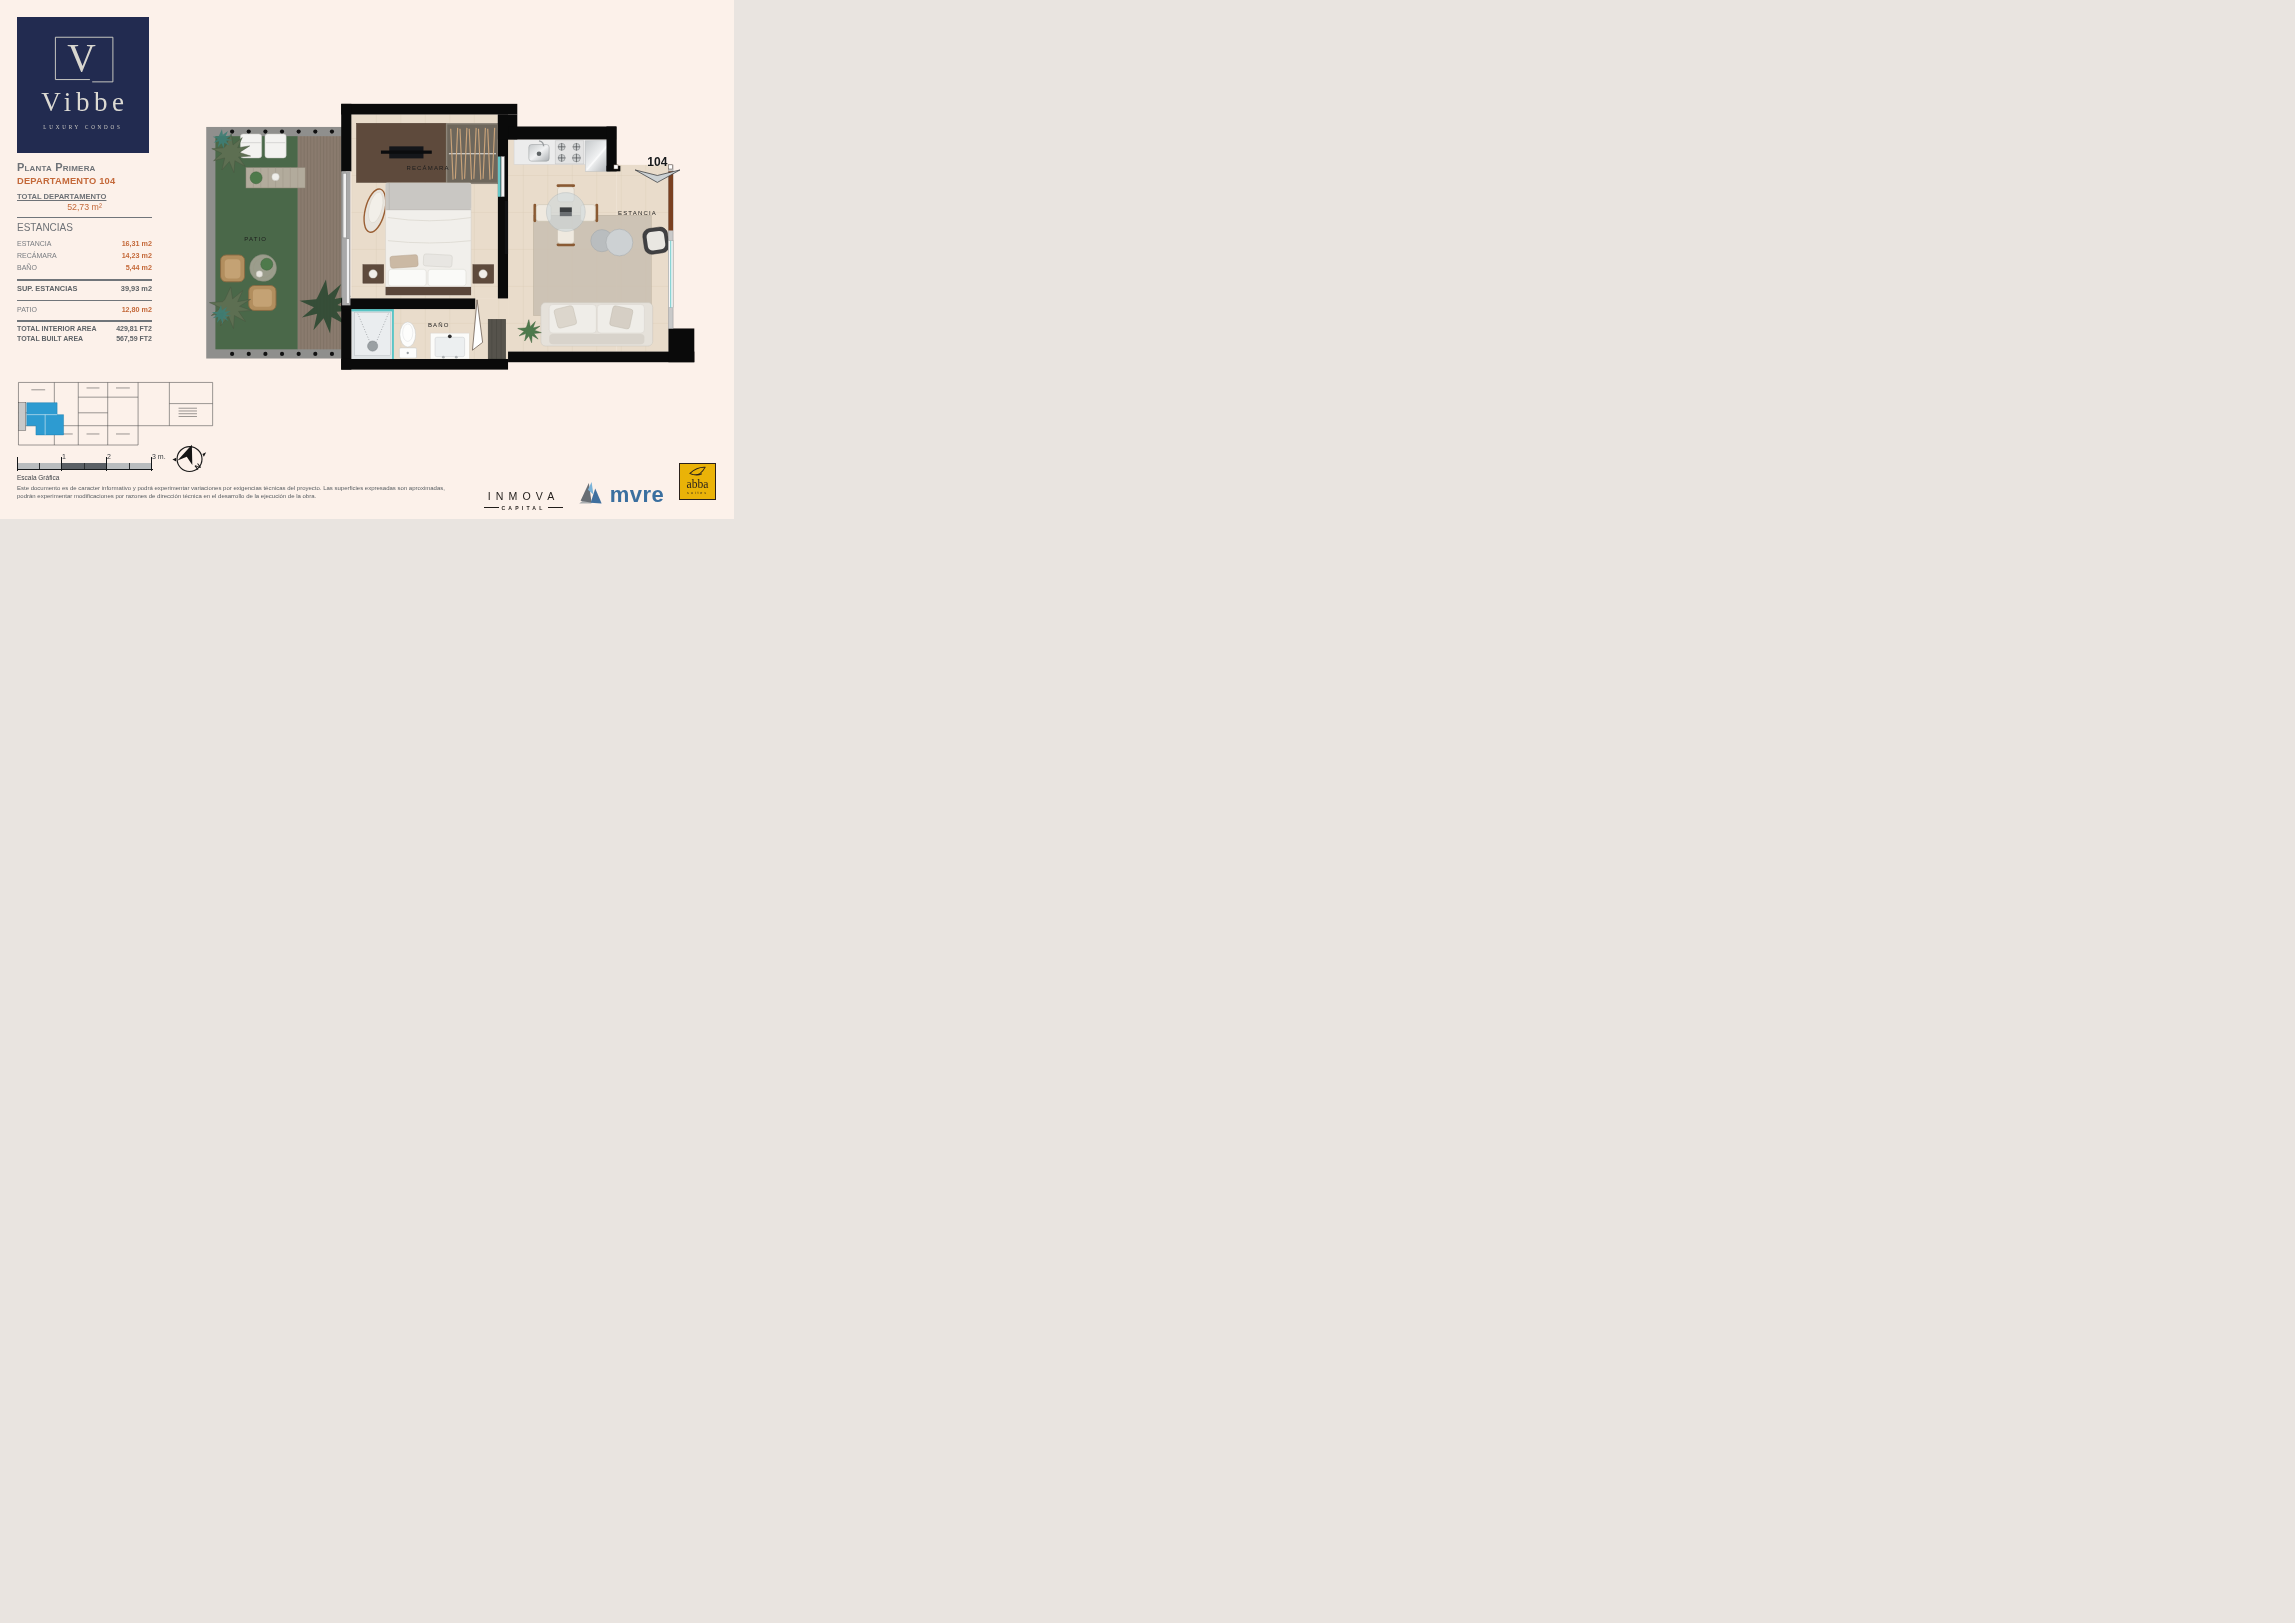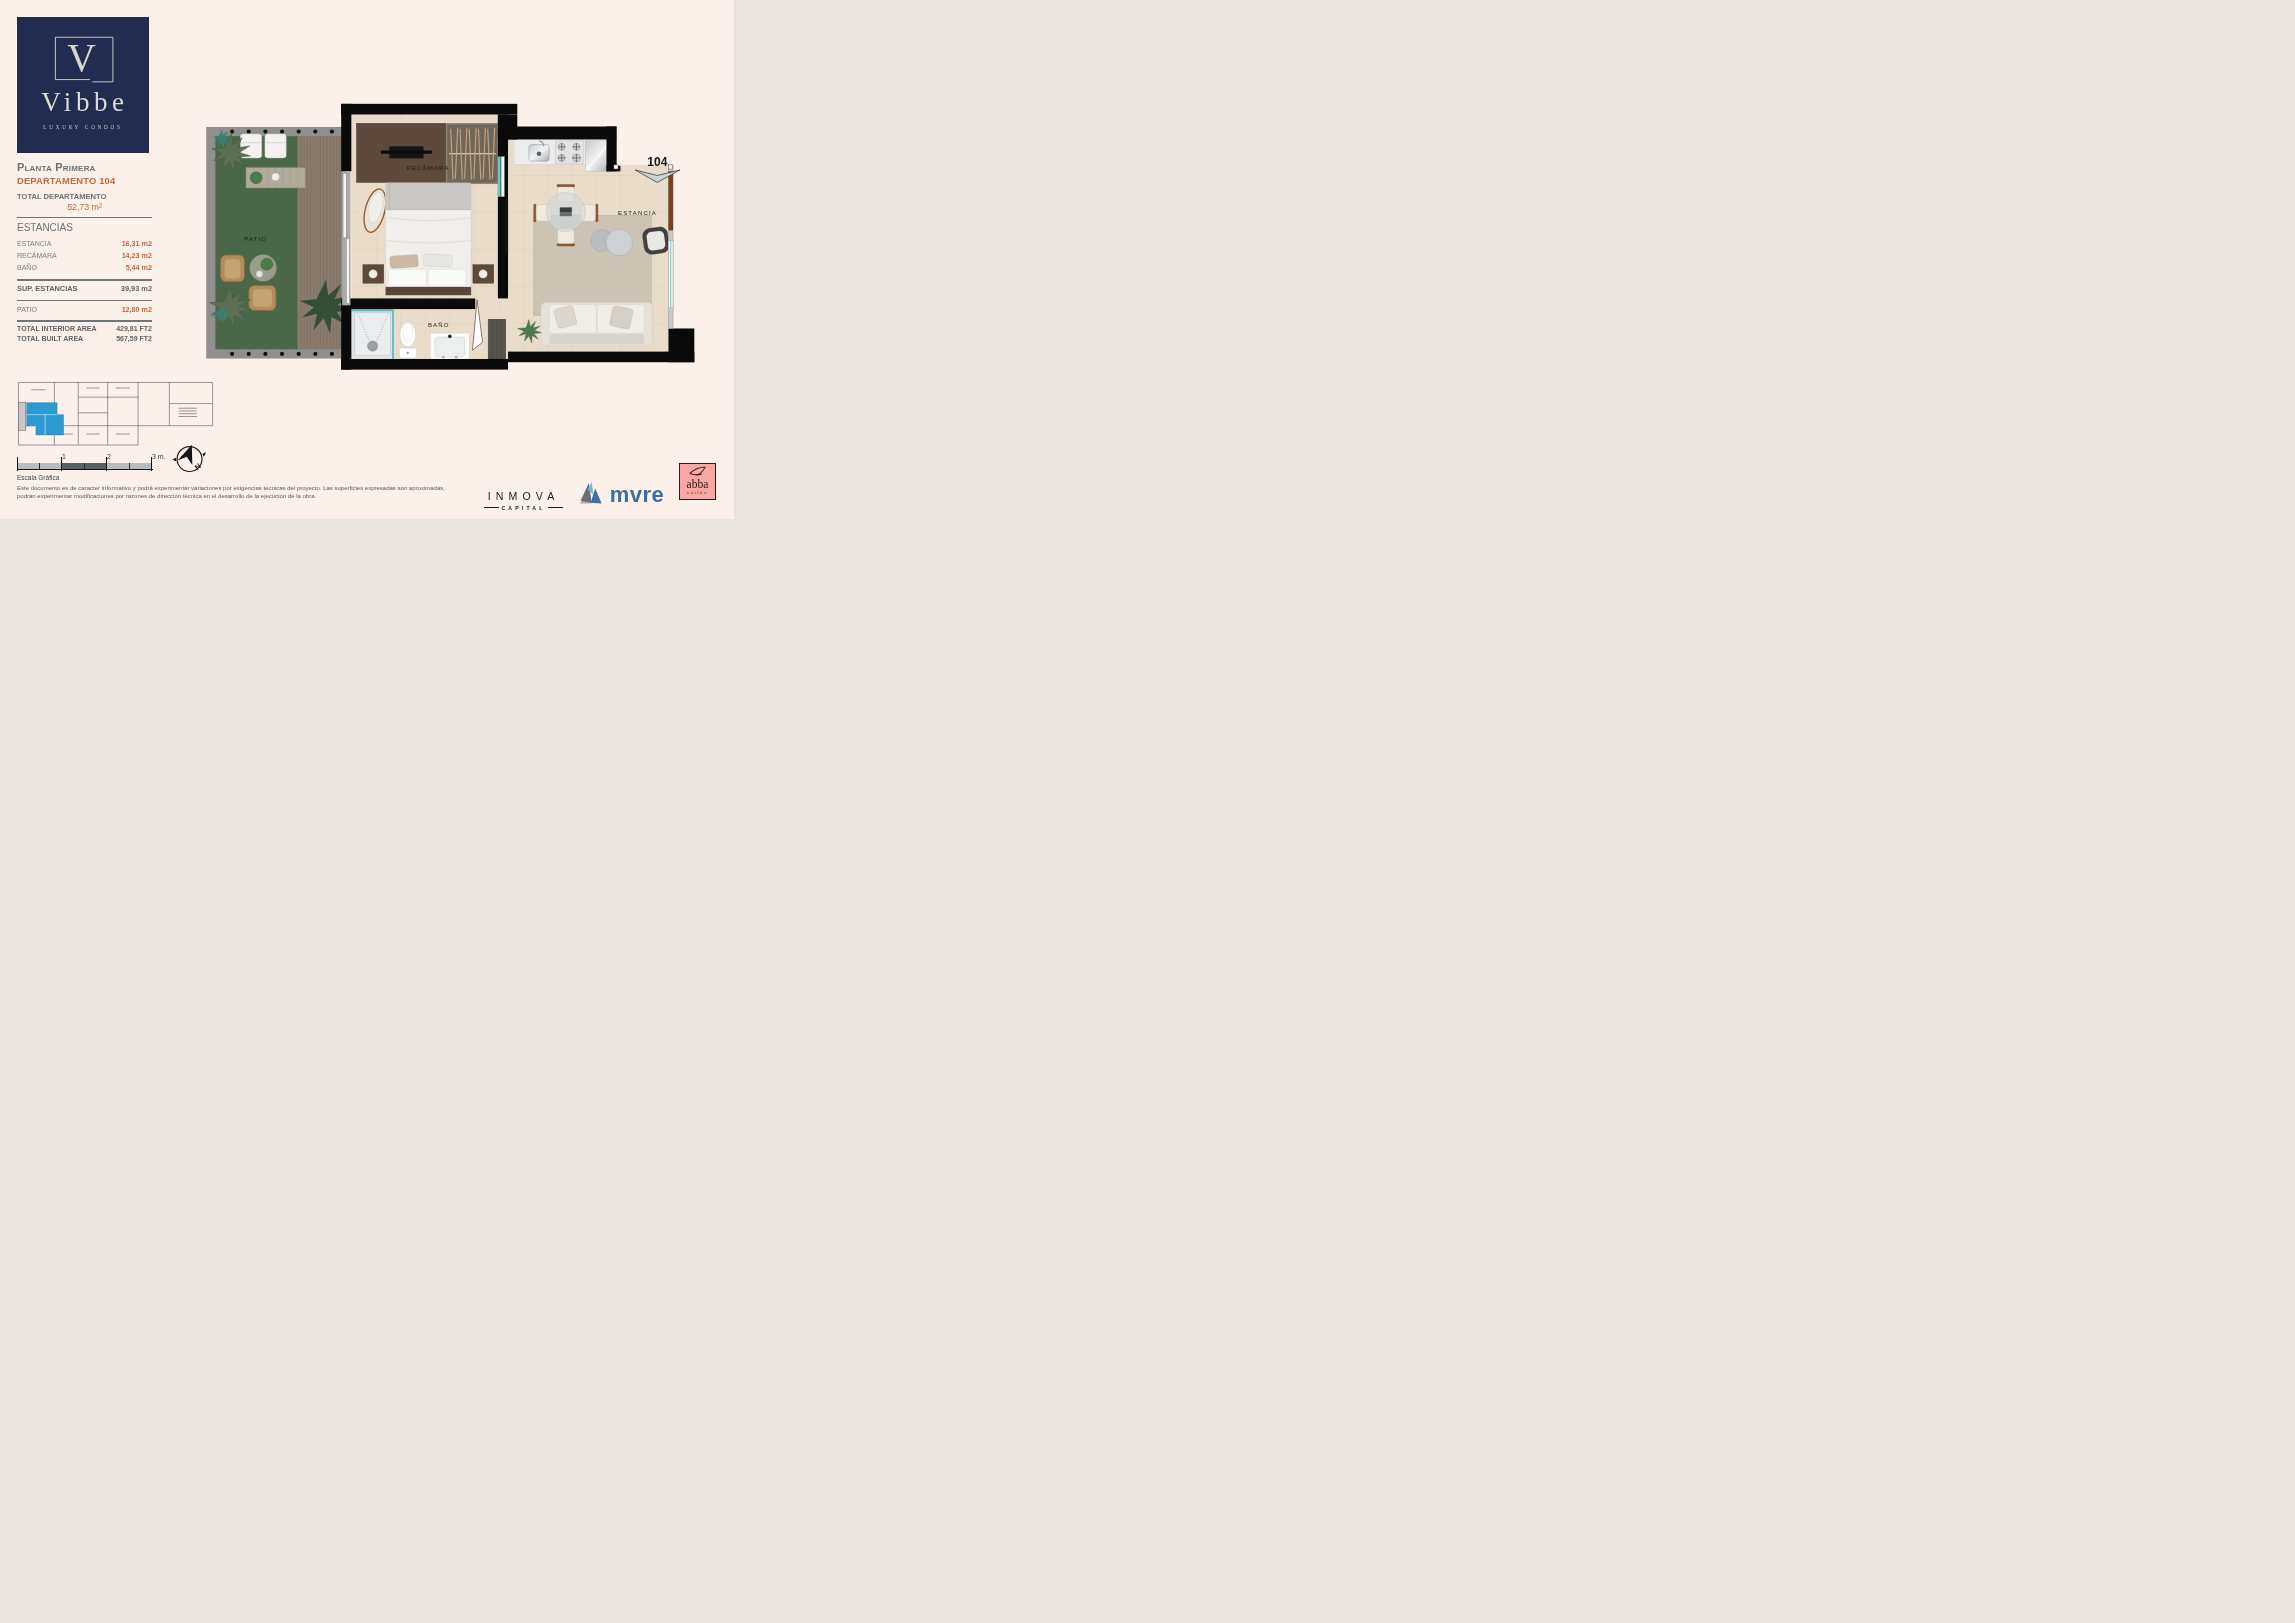--- a/index.html
+++ b/index.html
@@ -9,21 +9,21 @@
   .logo-box{position:absolute;left:17px;top:16.7px;width:132px;height:136px;background:#222b50;}
   .logo-mark{position:absolute;left:0;top:0;}
   .logo-name{position:absolute;left:0;top:70px;width:136px;text-align:center;
              font-family:"Liberation Serif",serif;font-size:27px;color:#dcdad3;letter-spacing:4.6px;}
   .logo-tag{position:absolute;left:0;top:107px;width:132px;text-align:center;
             font-size:5.1px;color:#cfcdc6;letter-spacing:2.8px;font-family:"Liberation Serif",serif;}
   
   .panel{position:absolute;left:17px;top:161px;width:135px;color:#6e7277;}
   .p-floor{font-size:11px;font-weight:bold;font-variant:small-caps;letter-spacing:0.2px;color:#6e7277;}
   .p-unit{margin-top:3.2px;font-size:9.3px;font-weight:bold;color:#c4693a;letter-spacing:0.2px;}
-  .p-total-label{margin-top:6px;font-size:7.6px;font-weight:bold;}
+  .p-total-label{margin-top:6px;font-size:7.6px;font-weight:bold;text-decoration:underline;}
   .p-total-value{margin-top:0.9px;text-align:center;font-size:8.8px;font-weight:normal;color:#c4693a;}
   .rule{height:1.4px;background:#70757a;margin:4.6px 0 3.7px 0;}
   .p-head{font-size:10px;font-weight:normal;}
   .row{display:flex;justify-content:space-between;align-items:baseline;margin-top:2.8px;}
   .row .lab{font-size:7px;color:#787c80;}
   .row .val{font-size:7.2px;font-weight:bold;color:#c4693a;}
   .row .val.gray{color:#5f6468;}
   .row .lab.bold{font-weight:bold;font-size:7.4px;color:#5f6468;}
   .totals .lab,.totals .val{color:#5f6468;font-weight:bold;font-size:7px;}
   
@@ -42,21 +42,21 @@
   .disclaimer{position:absolute;left:17px;top:485px;width:453px;font-size:6px;
               color:#5b6064;line-height:7.9px;}
   
   .inmova{position:absolute;left:484px;top:490px;width:79px;text-align:center;color:#211d1a;}
   .inmova .nm{font-size:10.6px;letter-spacing:5.1px;font-weight:400;}
   .inmova .cap{margin-top:2.8px;display:flex;align-items:center;justify-content:center;gap:2.8px;}
   .inmova .cap .ln{width:15.7px;height:0.9px;background:#211d1a;}
   .inmova .cap .tx{font-size:5.1px;letter-spacing:3.2px;font-weight:bold;}
   .mvre{position:absolute;left:579px;top:482px;display:flex;align-items:flex-end;gap:3.7px;}
   .mvre .nm{font-size:22px;font-weight:bold;color:#3a6f9f;line-height:18.5px;letter-spacing:0.5px;}
-  .abba{position:absolute;left:679px;top:463px;width:37px;height:37px;background:#fca5a5;
+  .abba{position:absolute;left:679px;top:463px;width:37px;height:37px;background:#eab308;
         border:1.4px solid #2a211c;box-sizing:border-box;text-align:center;color:#2a211c;}
   .abba .nm{font-family:"Liberation Serif",serif;font-size:11.6px;line-height:10.2px;margin-top:0.9px;}
   .abba .su{font-size:3.7px;letter-spacing:1.9px;margin-top:0.5px;}
 </style>
 </head>
 <body>
 
 <div class="page">
 
   <div class="logo-box">

